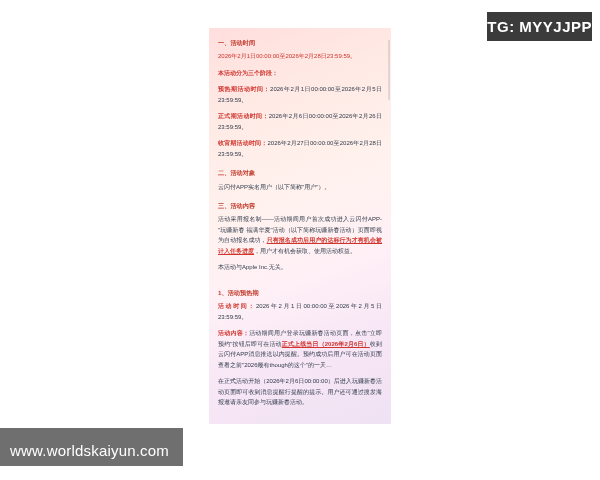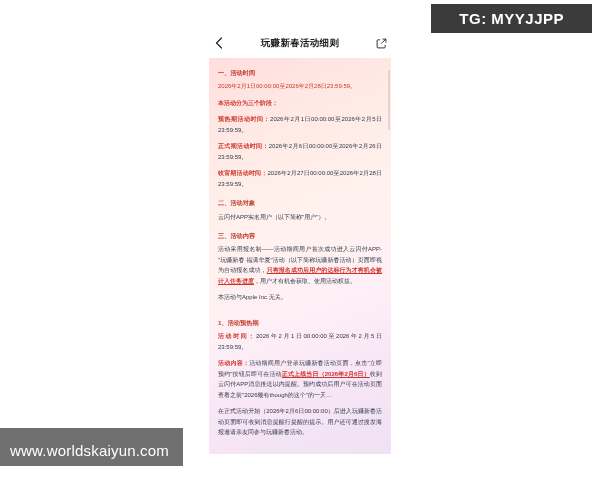--- a/index.html
+++ b/index.html
@@ -9,27 +9,27 @@
   body {
     width: 600px;
     height: 480px;
     background: #ffffff;
     font-family: "Liberation Sans", sans-serif;
     position: relative;
     overflow: hidden;
   }
   .tg-badge {
     position: absolute;
-    top: 4px;
+    top: 12px;
     right: 8px;
     background: #3b3b3b;
     color: #ffffff;
     font-size: 15px;
     font-weight: bold;
-    padding: 6px 28px;
+    padding: 6px 0;
     letter-spacing: 0.5px;
     z-index: 50;
   }
   .watermark {
     position: absolute;
     left: 0;
     bottom: 14px;
     background: #6f6f6f;
     color: #ffffff;
     font-size: 15px;
@@ -142,35 +142,20 @@
   }
 </style>
 </head>
 <body>
 
 <div class="tg-badge">TG: MYYJJPP</div>
 <div class="watermark">www.worldskaiyun.com</div>
 
 <div class="phone">
 
-  <div class="nav">
-    <div class="nav-back">
-      <svg width="8" height="12" viewBox="0 0 8 12" fill="none" aria-hidden="true">
-        <path d="M6.5 1 L1.5 6 L6.5 11" stroke="#222" stroke-width="1.2" fill="none" stroke-linecap="round" stroke-linejoin="round"></path>
-      </svg>
-    </div>
-    <div class="nav-title">玩赚新春活动细则</div>
-    <div class="nav-share">
-      <svg width="11" height="11" viewBox="0 0 12 12" fill="none" aria-hidden="true">
-        <path d="M4 2 H2.2 A1 1 0 0 0 1.2 3 V9.8 A1 1 0 0 0 2.2 10.8 H9 A1 1 0 0 0 10 9.8 V8" stroke="#222" stroke-width="1" fill="none" stroke-linecap="round"></path>
-        <path d="M6.2 5.6 L10.6 1.3" stroke="#222" stroke-width="1" stroke-linecap="round"></path>
-        <path d="M7.6 1.2 H10.8 V4.4" stroke="#222" stroke-width="1" fill="none" stroke-linecap="round" stroke-linejoin="round"></path>
-      </svg>
-    </div>
-  </div>
 
   <div class="content">
     <div class="scroll-hint"></div>
     <div class="content-inner">
 
       <div class="sec-title">一、活动时间</div>
       <p class="para red">2026年2月1日00:00:00至2026年2月28日23:59:59。</p>
       <p class="para red-strong">本活动分为三个阶段：</p>
       <p class="para"><span class="lbl-red">预热期活动时间：</span><span>2026年2月1日00:00:00至2026年2月5日23:59:59。</span></p>
       <p class="para"><span class="lbl-red">正式期活动时间：</span><span>2026年2月6日00:00:00至2026年2月26日23:59:59。</span></p>

